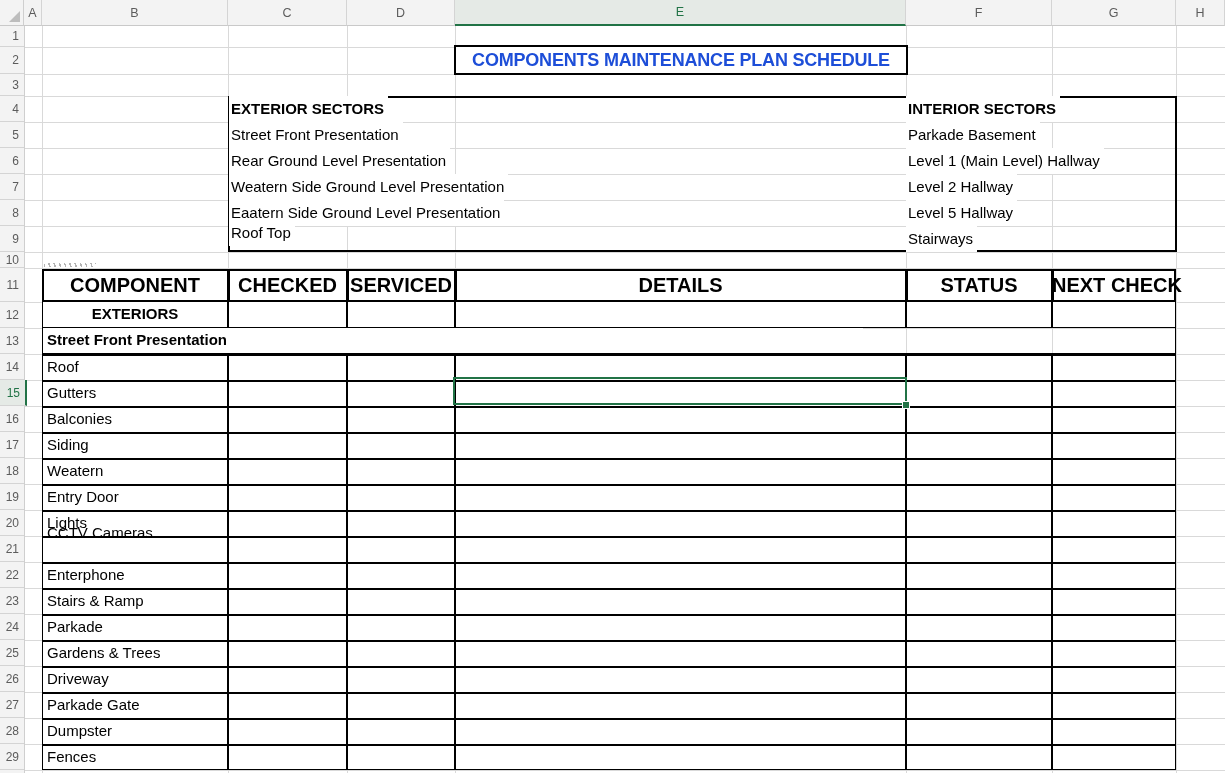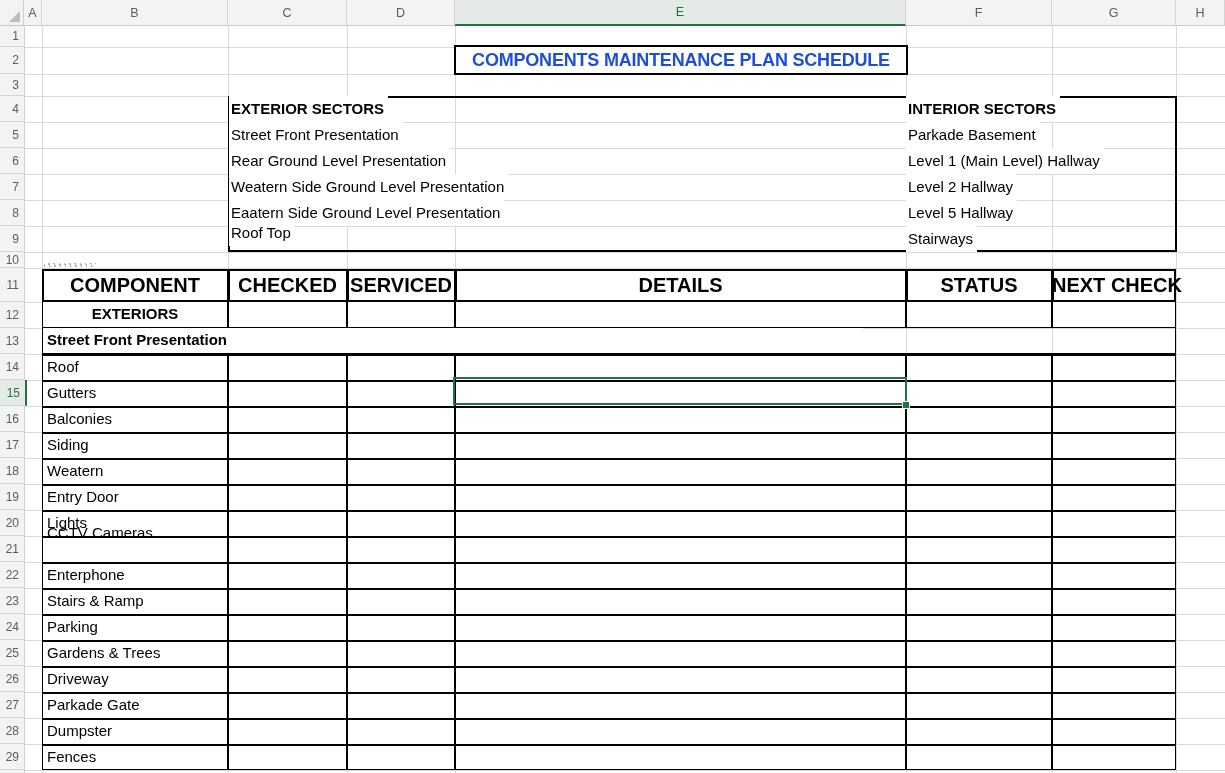--- a/index.html
+++ b/index.html
@@ -191,21 +191,21 @@
   <div class="cell" style="left:47px;top:354px">Roof</div>
   <div class="cell" style="left:47px;top:380px">Gutters</div>
   <div class="cell" style="left:47px;top:406px">Balconies</div>
   <div class="cell" style="left:47px;top:432px">Siding</div>
   <div class="cell" style="left:47px;top:458px">Weatern</div>
   <div class="cell" style="left:47px;top:484px">Entry Door</div>
   <div class="cell" style="left:47px;top:510px">Lights</div>
   <div class="cell" style="left:47px;top:520px">CCTV Cameras</div>
   <div class="cell" style="left:47px;top:562px">Enterphone</div>
   <div class="cell" style="left:47px;top:588px">Stairs &amp; Ramp</div>
-  <div class="cell" style="left:47px;top:614px">Parking</div>
+  <div class="cell" style="left:47px;top:614px">Parkade</div>
   <div class="cell" style="left:47px;top:640px">Gardens &amp; Trees</div>
   <div class="cell" style="left:47px;top:666px">Driveway</div>
   <div class="cell" style="left:47px;top:692px">Parkade Gate</div>
   <div class="cell" style="left:47px;top:718px">Dumpster</div>
   <div class="cell" style="left:47px;top:744px">Fences</div>
 
   <div class="selcell"></div>
   <div class="fillhandle"></div>
 
 </div>

